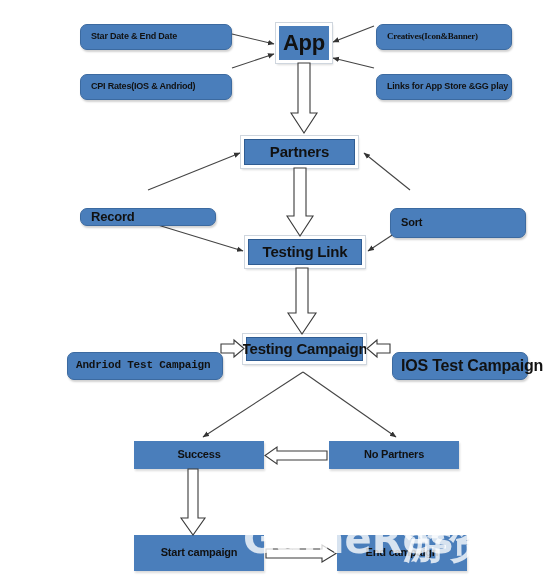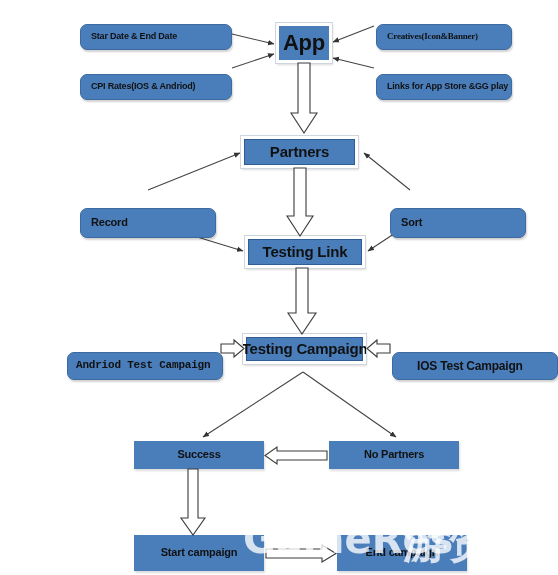--- a/index.html
+++ b/index.html
@@ -144,41 +144,41 @@
   </div>
 
   <div class="node round" style="left:376px; top:56px; width:136px; height:26px;">
     <span class="lbl">Links for App Store &amp;GG play</span>
   </div>
 
   <div class="node framed inner-line" style="left:241px; top:136px; width:117px; height:32px;">
     <span class="lbl">Partners</span>
   </div>
 
-  <div class="node round" style="left:80px;  top:190px; width:136px; height:30px; font-size:11px;">
+  <div class="node round" style="left:80px;  top:190px; width:136px; height:18px; font-size:13px;">
     <span class="lbl">Record</span>
   </div>
 
   <div class="node round" style="left:390px; top:190px; width:136px; height:30px; font-size:11px;">
     <span class="lbl">Sort</span>
   </div>
 
   <div class="node framed inner-line" style="left:245px; top:236px; width:120px; height:32px;justify-content:center;">
     <span class="lbl">Testing Link</span>
   </div>
 
   <div class="node round" style="left:67px;  top:334px; width:156px; height:28px; font-size:11px; padding-left:8px;font-family:Liberation Mono, monospace;">
     <span class="lbl">Andriod Test Campaign</span>
   </div>
 
   <div class="node framed inner-line" style="left:243px; top:334px; width:123px; height:30px;">
     <span class="lbl">Testing Campaign</span>
   </div>
 
-  <div class="node round" style="left:392px; top:334px; width:166px; height:28px; font-size:12px; padding-left:24px;">
+  <div class="node round" style="left:392px; top:334px; width:136px; height:28px; font-size:16px; padding-left:8px;">
     <span class="lbl">IOS Test Campaign</span>
   </div>
 
   <div class="node plain" style="left:134px; top:441px; width:130px; height:28px;">
     <span class="lbl">Success</span>
   </div>
 
   <div class="node plain" style="left:329px; top:441px; width:130px; height:28px;">
     <span class="lbl">No Partners</span>
   </div>

